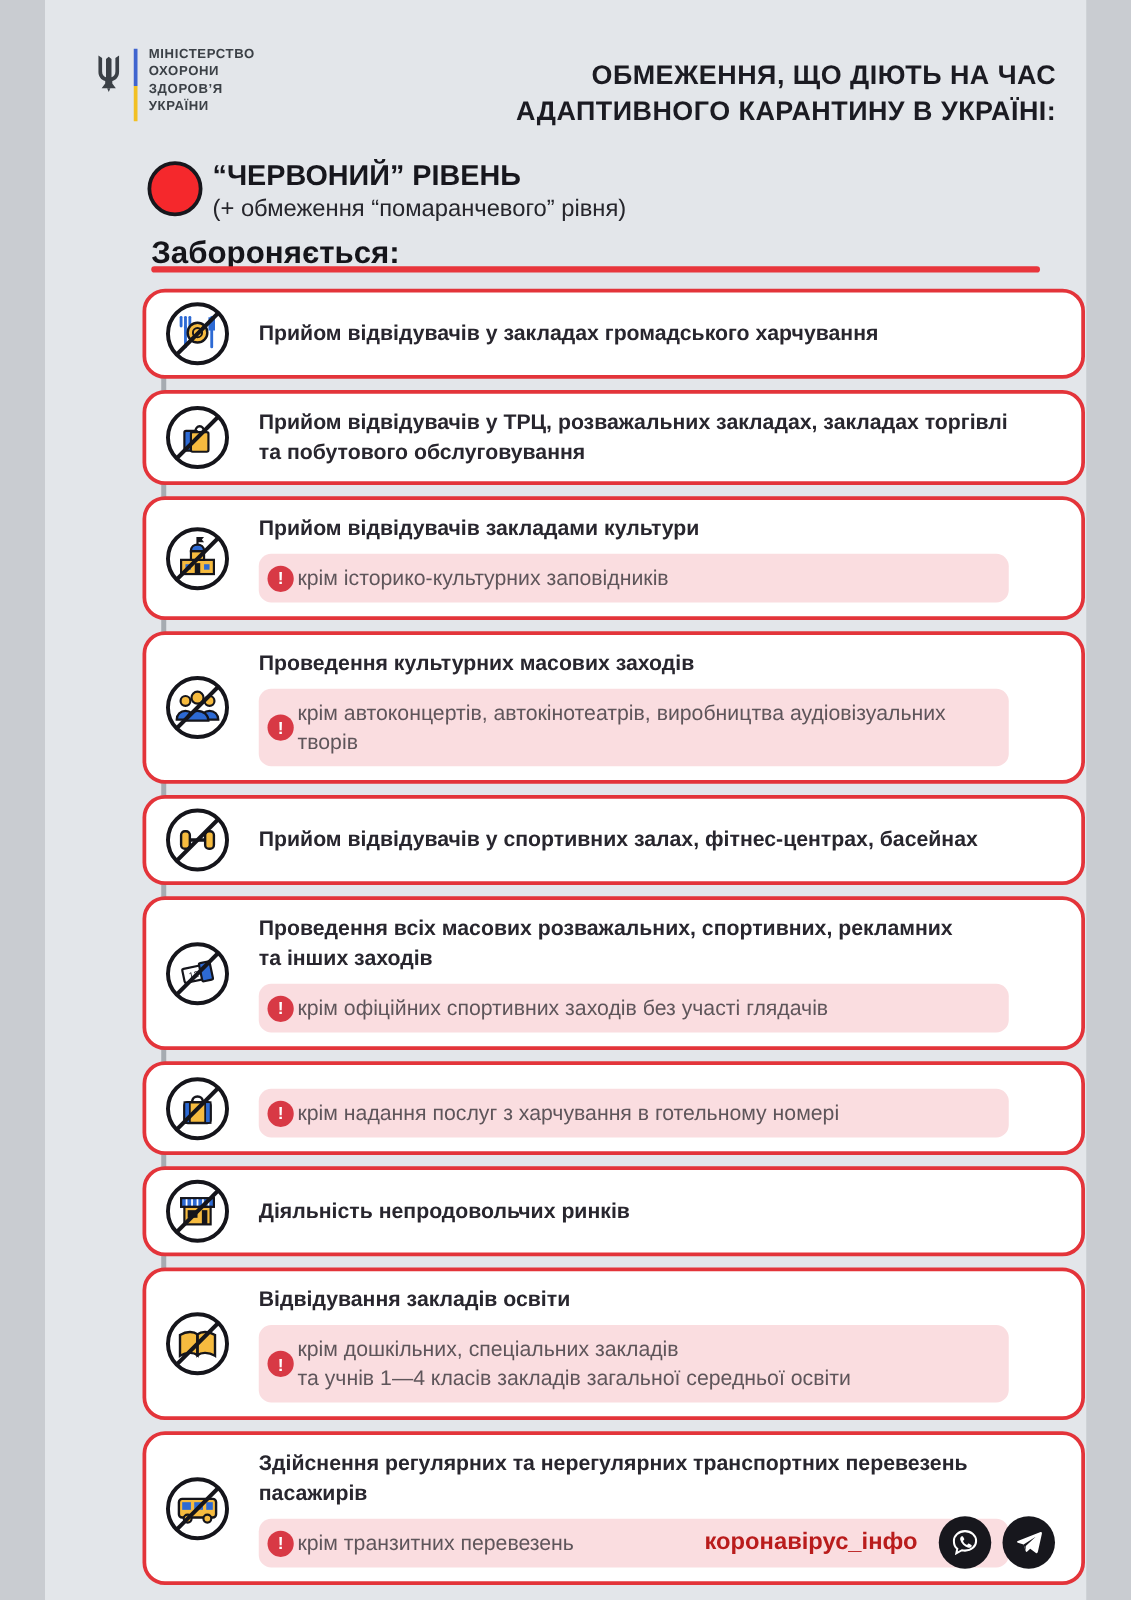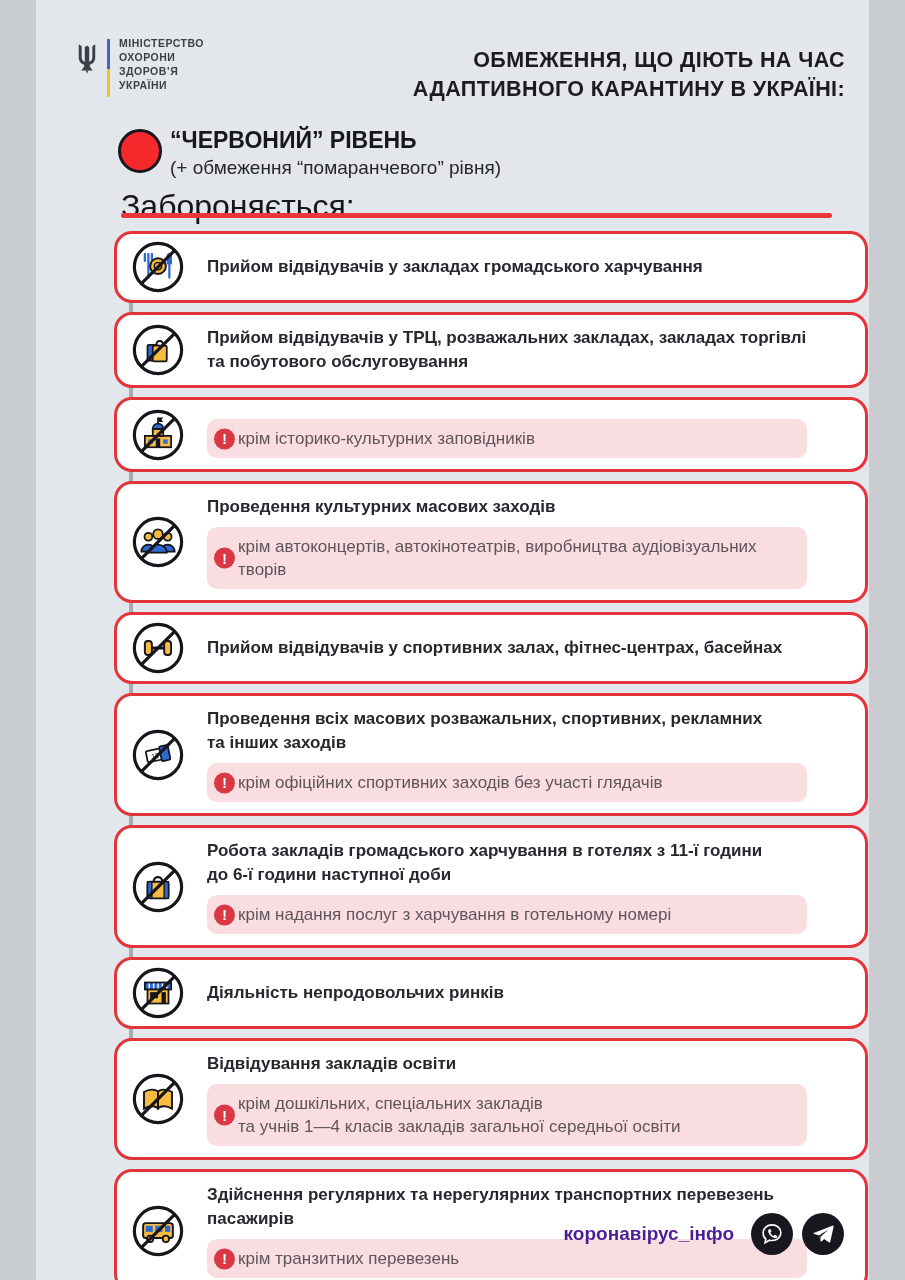--- a/index.html
+++ b/index.html
@@ -23,21 +23,21 @@
     color:#1b1b22; white-space:pre-line; }
 
   
   .level { position:absolute; left:82px; top:126px; display:flex; gap:8px; align-items:flex-start; }
   .level-badge { width:44px; height:44px; border-radius:50%; background:#f5282c;
     border:3px solid #17171d; box-sizing:border-box; margin-top:3px; }
   .level-title { font-size:23px; font-weight:800; color:#17171d; line-height:28px; }
   .level-sub { font-size:19px; font-weight:400; color:#26262c; margin-top:3px; }
 
   
-  .section-heading { position:absolute; left:85px; top:188px; font-size:32px; font-weight:400; color:#15151a; }
+  .section-heading { position:absolute; left:85px; top:188px; font-size:25px; font-weight:700; color:#15151a; }
   .red-rule { position:absolute; left:85px; top:213px; width:711px; height:5px; border-radius:3px; background:#e8363c; }
 
   
   .connector { position:absolute; left:93px; top:258px; width:4px; height:832px; background:#a6abb1; }
 
   
   .cards { position:absolute; left:78px; top:231px; width:754px; }
   .card { position:relative; background:#ffffff; border:3px solid #e3343a; border-radius:18px;
     box-sizing:border-box; margin-bottom:9px; display:flex; align-items:center; gap:21px;
     padding:5px 36px 5px 13px; min-height:66px; }
@@ -49,21 +49,21 @@
   .note-text { font-size:17px; font-weight:400; color:#5e555a; line-height:23px; white-space:pre-line; }
   .excl { position:absolute; left:7px; top:50%; transform:translateY(-50%);
     width:21px; height:21px; border-radius:50%; background:#d83945; color:#ffffff;
     font-size:14px; font-weight:800; display:flex; align-items:center; justify-content:center; }
 
   
   .footer-credit { position:absolute; left:40px; top:1210px; display:flex; gap:10px; }
   .credit-bar { width:3px; height:46px; background:#101014; }
   .credit-text { font-size:17px; font-weight:700; color:#101014; line-height:22px; white-space:pre-line; margin-top:1px; }
   .footer-channel { position:absolute; right:25px; top:1213px; display:flex; align-items:center; gap:9px; }
-  .channel-name { font-size:19px; font-weight:700; color:#4c1d95; margin-right:8px; }
+  .channel-name { font-size:19px; font-weight:700; color:#b91c1c; margin-right:8px; }
   .social-circle { width:42px; height:42px; border-radius:50%; background:#17171d;
     display:flex; align-items:center; justify-content:center; }
 </style>
 </head>
 <body>
 
 <div class="page">
 
   <div class="ministry">
     <svg class="emblem" viewBox="0 0 24 34">
@@ -137,20 +137,21 @@
     <rect x="26" y="25" width="12" height="8" fill="#f6bb3f" stroke="#15151b" stroke-width="2"></rect>
     <path d="M26 25 c0-8 12-8 12 0 z" fill="#2d6ad4" stroke="#15151b" stroke-width="2"></path>
     <line x1="32" y1="12" x2="32" y2="19" stroke="#15151b" stroke-width="2"></line>
     <path d="M32 12 h6 l-2 2.5 2 2.5 h-6 z" fill="#15151b"></path>
     <rect x="21" y="37" width="5" height="5" fill="#2d6ad4"></rect>
             <rect x="38" y="37" width="5" height="5" fill="#2d6ad4"></rect>
     <rect x="29.5" y="36" width="5" height="10" fill="#15151b"></rect>
   <line x1="13.5" y1="50.5" x2="50.5" y2="13.5" stroke="#15151b" stroke-width="3.6" stroke-linecap="round"></line>
           </svg></div>
       <div class="card-body">
+        <div class="card-text">Прийом відвідувачів закладами культури</div>
         <div class="note">
           <span class="excl">!</span>
           <span class="note-text">крім історико-культурних заповідників</span>
         </div>
       </div>
     </div>
 
     <div class="card">
       <div class="icon-wrap"><svg width="56" height="56" viewBox="0 0 64 64">
   <circle cx="32" cy="32" r="27" fill="#fff" stroke="#15151b" stroke-width="3.6"></circle>
@@ -209,22 +210,20 @@
     <div class="card">
       <div class="icon-wrap"><svg width="56" height="56" viewBox="0 0 64 64">
   <circle cx="32" cy="32" r="27" fill="#fff" stroke="#15151b" stroke-width="3.6"></circle>
     <rect x="20" y="26" width="24" height="19" rx="3" fill="#f6bb3f" stroke="#15151b" stroke-width="2.2"></rect>
     <rect x="20" y="26" width="5" height="19" fill="#2d6ad4" stroke="#15151b" stroke-width="1.6"></rect>
     <rect x="39" y="26" width="5" height="19" fill="#2d6ad4" stroke="#15151b" stroke-width="1.6"></rect>
     <path d="M27 26 c0-7 10-7 10 0" fill="none" stroke="#15151b" stroke-width="2.4"></path>
   <line x1="13.5" y1="50.5" x2="50.5" y2="13.5" stroke="#15151b" stroke-width="3.6" stroke-linecap="round"></line>
           </svg></div>
       <div class="card-body">
-        <div class="card-text">Робота закладів громадського харчування в готелях з 11-ї години
-до 6-ї години наступної доби</div>
         <div class="note">
           <span class="excl">!</span>
           <span class="note-text">крім надання послуг з харчування в готельному номері</span>
         </div>
       </div>
     </div>
 
     <div class="card">
       <div class="icon-wrap"><svg width="56" height="56" viewBox="0 0 64 64">
   <circle cx="32" cy="32" r="27" fill="#fff" stroke="#15151b" stroke-width="3.6"></circle>

